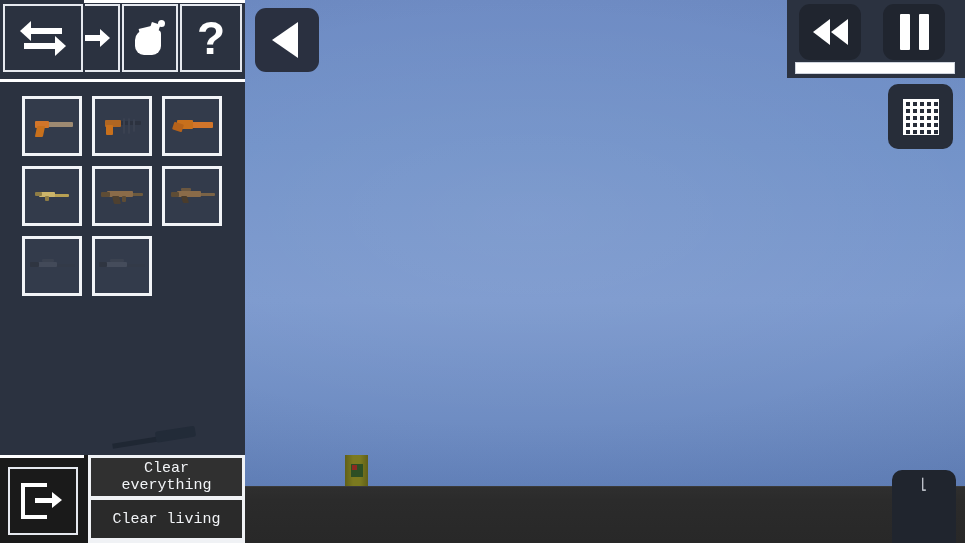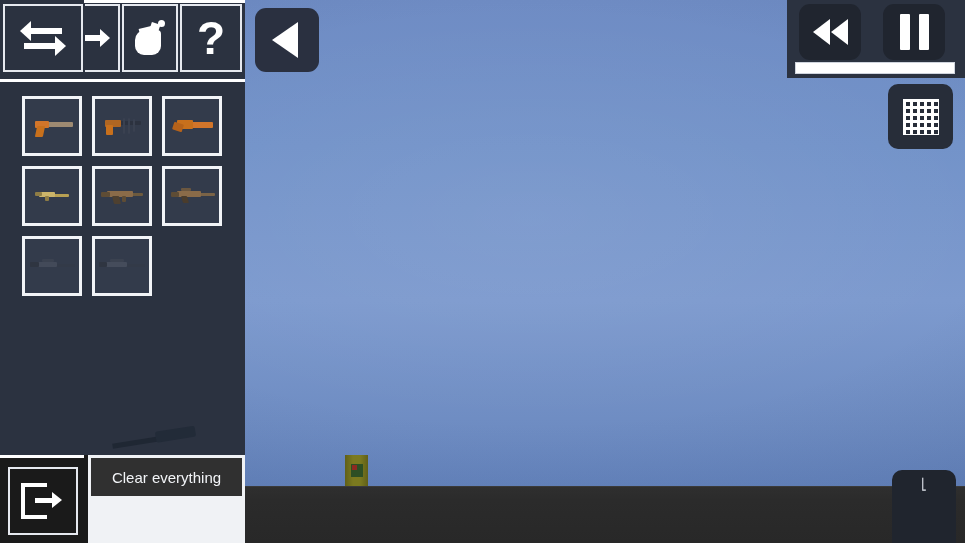--- a/index.html
+++ b/index.html
@@ -439,21 +439,21 @@
     padding: 3px;
     box-sizing: border-box;
   }
   .clear-btn {
     width: 100%;
     height: 38px;
     box-sizing: border-box;
     background: #2a2a2a;
     color: #f2f4f7;
     border: none;
-    font-family: Liberation Sans, sans-serif;
+    font-family: Liberation Mono, monospace;
     font-size: 15px;
     display: flex;
     align-items: center;
     justify-content: center;
     cursor: pointer;
   }
   .clear-btn.first { margin-bottom: 4px; background: #303030; }
 </style>
 </head>
 <body>
@@ -620,16 +620,17 @@
         <div class="exit-icon">
           <div class="box"></div>
           <div class="shaft"></div>
           <div class="head"></div>
         </div>
       </div>
     </div>
 
     <div class="clear-panel">
       <button class="clear-btn first">Clear everything</button>
+      <button class="clear-btn">Clear living</button>
     </div>
 
   </div>
 </div>
 
 </body></html>

